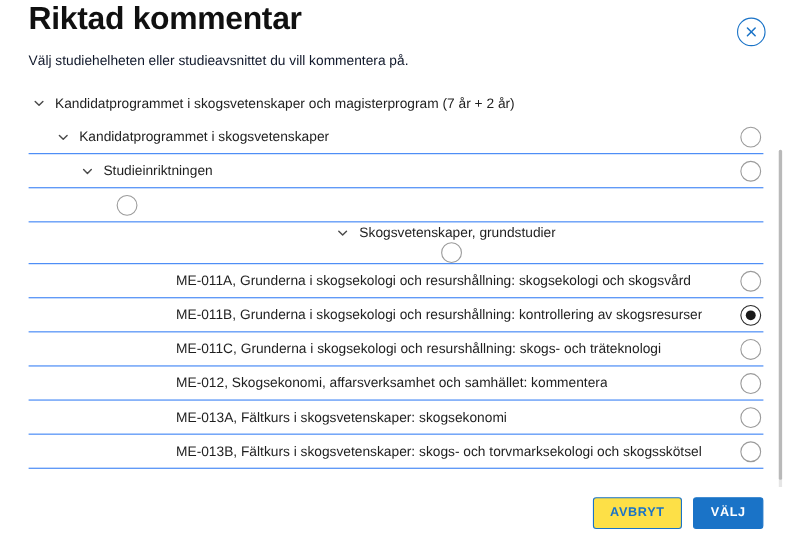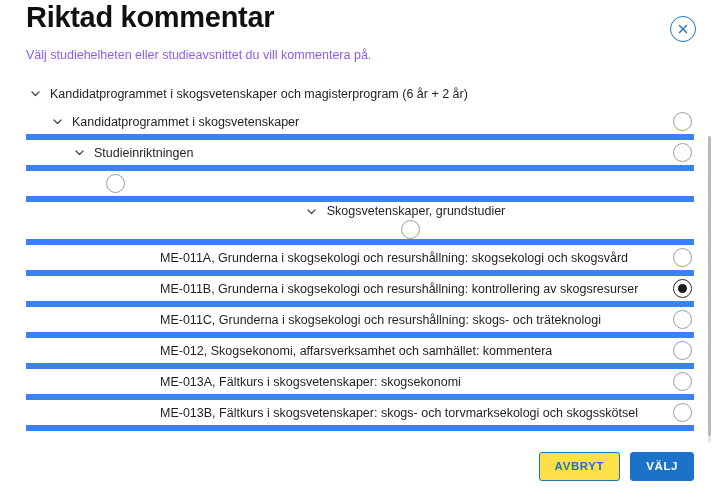--- a/index.html
+++ b/index.html
@@ -53,21 +53,21 @@
     display: flex;
     align-items: center;
     justify-content: center;
     cursor: pointer;
     padding: 0;
   }
   .close-button svg { display: block; }
 
   .dialog-subtitle {
     font-size: 12.5px;
-    color: #8b5cf6;
+    color: #0f172a;
     margin: 12px 0 0 0;
     line-height: 1.4;
   }
 
   .tree-scroll {
     flex: 1 1 auto;
     overflow-y: auto;
     overflow-x: hidden;
     margin: 14px 0 0 0;
     padding: 0 26px 0 26px;
@@ -92,21 +92,21 @@
     height: 300px;
     background: #b9b9b9;
     border-radius: 2px;
   }
 
   .tree-row {
     display: flex;
     align-items: center;
     min-height: 31px;
     position: relative;
-    border-bottom: 6px solid #3b82f6;
+    border-bottom: 1px solid #3b82f6;
   }
   .tree-row.no-border { border-bottom: none; }
 
   .row-label-wrap {
     display: flex;
     align-items: center;
     flex: 1 1 auto;
     min-width: 0;
   }
 
@@ -209,21 +209,21 @@
   <div class="tree-scroll" id="tree-scroll">
     <div class="scroll-track"></div>
     <div class="scroll-thumb"></div>
   <div class="tree-row no-border" style="padding-left: 0px;">
         <div class="row-label-wrap">
           <span class="chevron">
             <svg width="11" height="11" viewBox="0 0 11 11">
               <polyline points="2,4 5.5,7.5 9,4" fill="none" stroke="#4a4a4a" stroke-width="1.3" stroke-linecap="round" stroke-linejoin="round"></polyline>
             </svg>
           </span>
-          <span class="row-label">Kandidatprogrammet i skogsvetenskaper och magisterprogram (6 år + 2 år)</span>
+          <span class="row-label">Kandidatprogrammet i skogsvetenskaper och magisterprogram (7 år + 2 år)</span>
         </div>
       </div>
       <div class="tree-row" style="padding-left: 22px;">
         <div class="row-label-wrap">
           <span class="chevron">
             <svg width="11" height="11" viewBox="0 0 11 11">
               <polyline points="2,4 5.5,7.5 9,4" fill="none" stroke="#4a4a4a" stroke-width="1.3" stroke-linecap="round" stroke-linejoin="round"></polyline>
             </svg>
           </span>
           <span class="row-label">Kandidatprogrammet i skogsvetenskaper</span>

